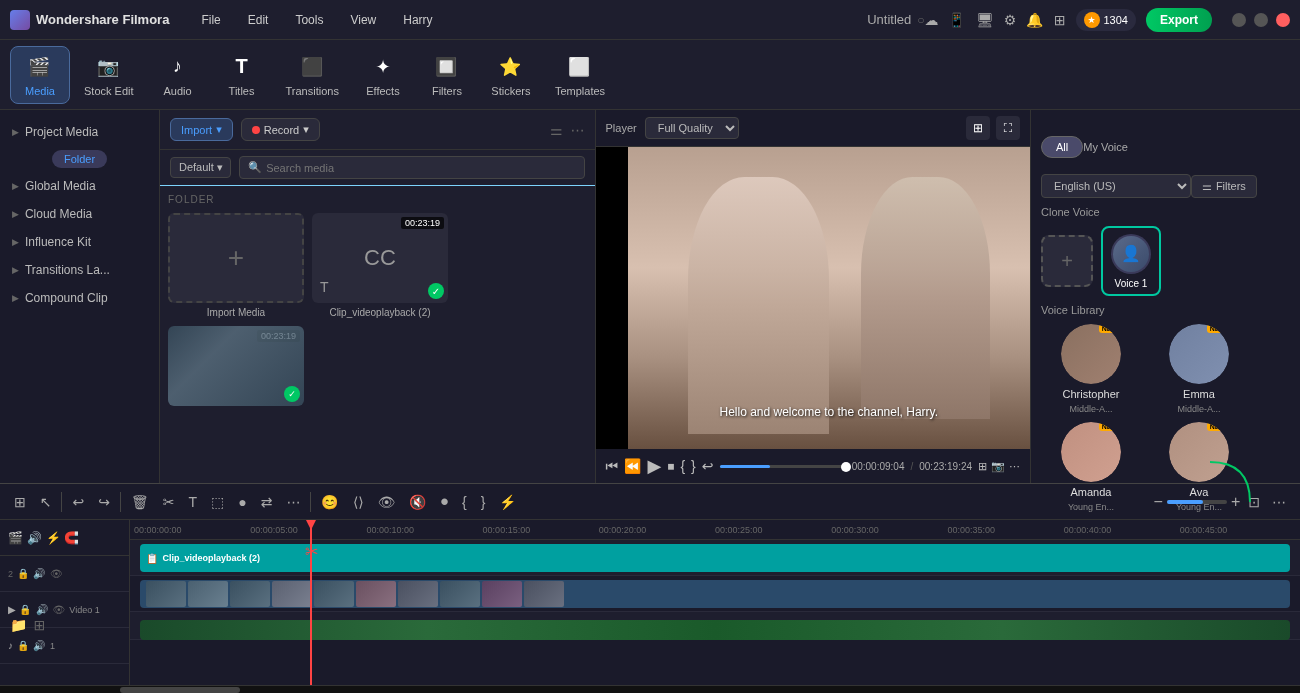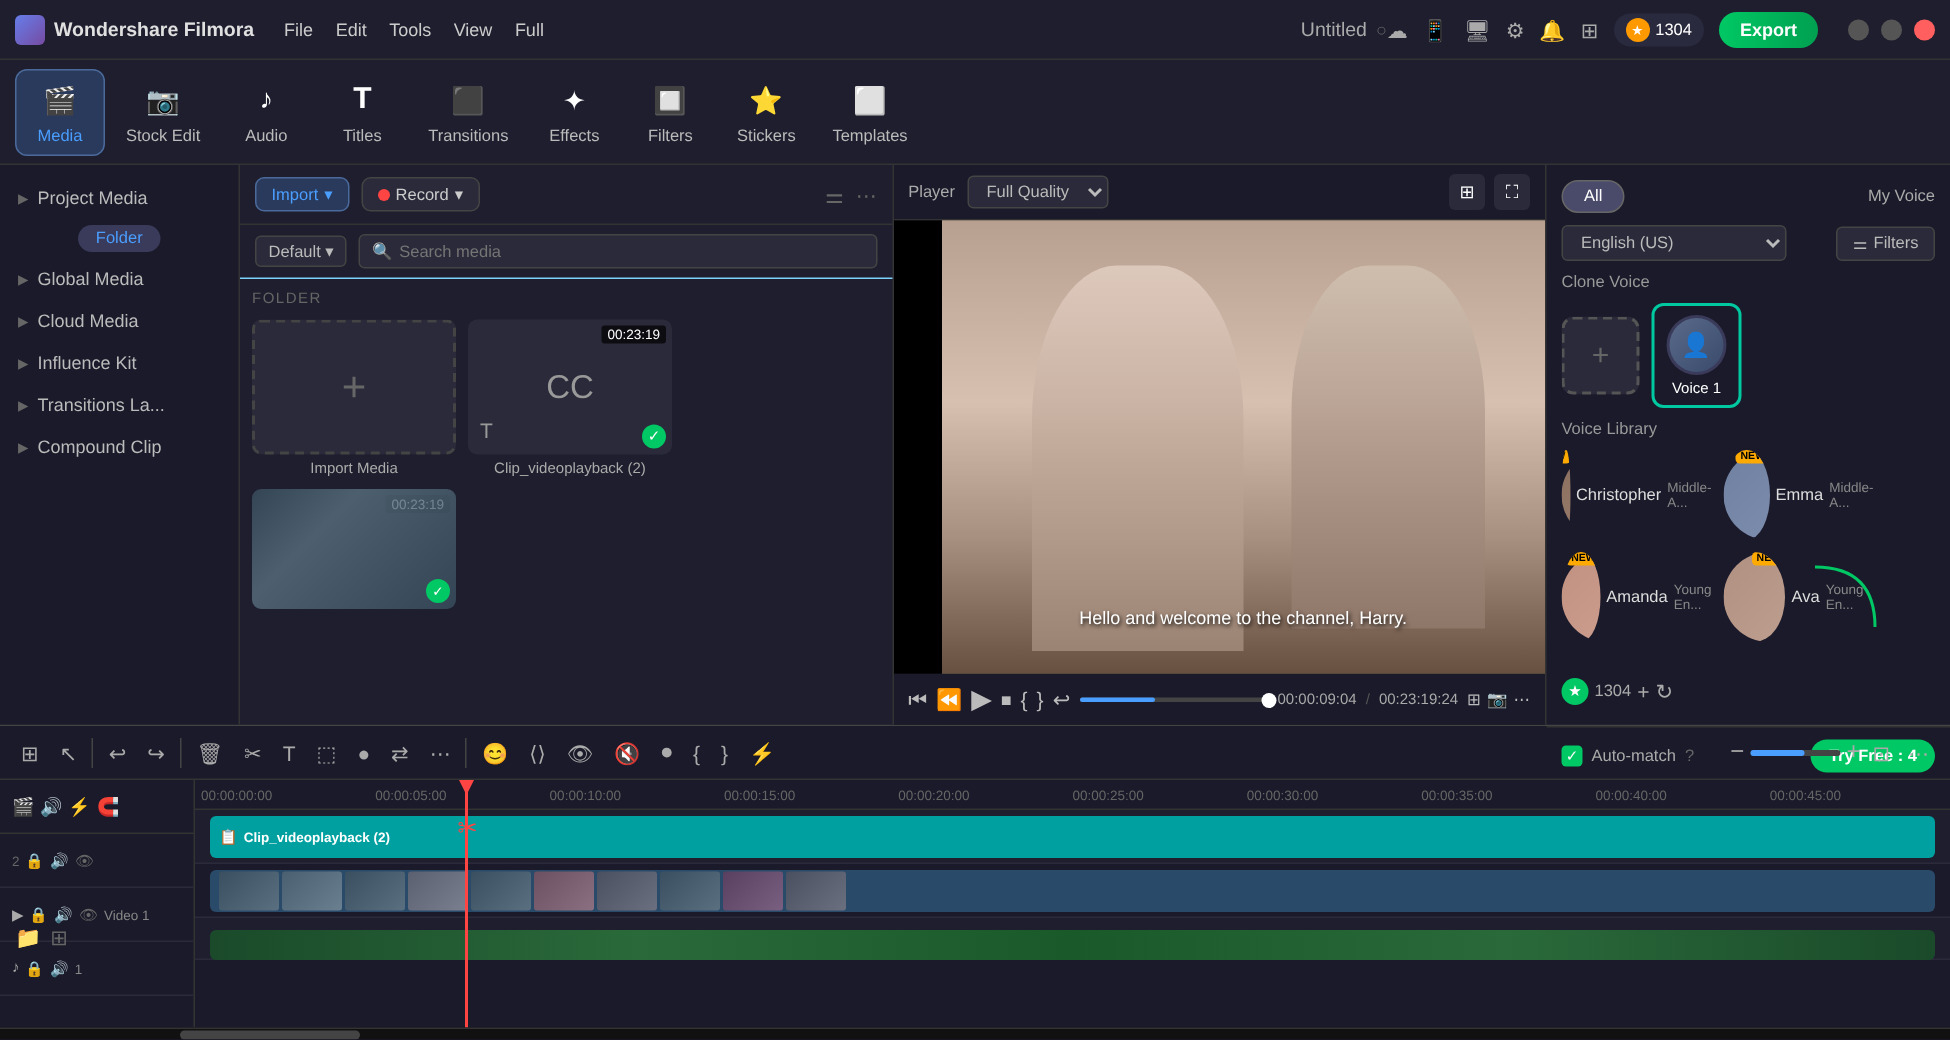--- a/index.html
+++ b/index.html
@@ -4,21 +4,21 @@
   <style>
     * { box-sizing: border-box; margin: 0; padding: 0; }
     body { background: #1a1a2e; color: #fff; font-family: 'Segoe UI', Arial, sans-serif; font-size: 12px; width: 1300px; height: 693px; overflow: hidden; }
     
     
     .topbar { background: #1e1e2e; height: 40px; display: flex; align-items: center; padding: 0 10px; border-bottom: 1px solid #333; }
     .logo { display: flex; align-items: center; gap: 6px; margin-right: 20px; }
     .logo-icon { width: 20px; height: 20px; background: linear-gradient(135deg, #667eea, #764ba2); border-radius: 4px; }
     .logo-text { font-size: 13px; font-weight: 600; color: #e0e0e0; }
     .menu-items { display: flex; gap: 15px; flex: 1; }
-    .menu-item { font-size: 12px; color: #ccc; cursor: pointer; }
+    .menu-item { font-size: 12px; color: #ccc; cursor: pointer; margin-left: 12px; }
     .title-area { display: flex; align-items: center; gap: 6px; }
     .title-text { font-size: 13px; color: #aaa; }
     .topbar-right { display: flex; align-items: center; gap: 10px; margin-left: auto; }
     .credits { display: flex; align-items: center; gap: 4px; background: #2a2a3e; border-radius: 12px; padding: 3px 8px; font-size: 11px; }
     .credits-icon { width: 16px; height: 16px; background: #f90; border-radius: 50%; display: flex; align-items: center; justify-content: center; font-size: 9px; }
     .export-btn { background: linear-gradient(90deg, #00c864, #00a050); border: none; color: #fff; padding: 5px 14px; border-radius: 16px; font-size: 12px; cursor: pointer; font-weight: 600; }
     .win-controls { display: flex; gap: 8px; margin-left: 10px; }
     .win-btn { width: 14px; height: 14px; border-radius: 50%; cursor: pointer; }
     .win-min { background: #555; }
     .win-max { background: #555; }
@@ -83,37 +83,37 @@
     .progress-dot { width: 10px; height: 10px; background: #fff; border-radius: 50%; position: absolute; right: -5px; top: -3px; }
     .time-display { font-size: 10px; color: #aaa; }
     .ctrl-icons { display: flex; gap: 4px; }
     
     
     .right-panel { width: 270px; background: #1a1a2a; border-left: 1px solid #333; display: flex; flex-direction: column; }
     .right-tabs { display: flex; border-bottom: 1px solid #333; }
     .right-tab { flex: 1; text-align: center; padding: 10px 6px; font-size: 12px; color: #aaa; cursor: pointer; border-bottom: 2px solid transparent; }
     .right-tab.active { color: #4a9eff; border-bottom-color: #4a9eff; }
     .panel-section { padding: 10px; }
-    .panel-row { display: flex; justify-content: space-between; align-items: center; margin-bottom: 8px; }
+    .panel-row { display: flex; justify-content: flex-start; align-items: center; margin-bottom: 8px; margin-top: 16px; }
     .filter-btn { display: flex; align-items: center; gap: 4px; background: #2a2a3a; border: 1px solid #444; color: #bbb; padding: 4px 10px; border-radius: 4px; font-size: 11px; cursor: pointer; }
     .all-btn { background: #4a4a6a; border: 1px solid #666; color: #fff; padding: 4px 14px; border-radius: 12px; font-size: 11px; cursor: pointer; }
     .myvoice-btn { background: transparent; border: none; color: #aaa; font-size: 11px; cursor: pointer; }
     .lang-select { background: #2a2a3a; border: 1px solid #444; color: #bbb; padding: 4px 8px; border-radius: 4px; font-size: 11px; width: 150px; }
     .clone-section { margin-top: 6px; }
     .clone-label { font-size: 11px; color: #999; margin-bottom: 8px; }
     .clone-items { display: flex; gap: 8px; align-items: center; }
     .clone-add { width: 52px; height: 52px; background: #2a2a3a; border: 2px dashed #555; border-radius: 8px; display: flex; align-items: center; justify-content: center; font-size: 20px; color: #666; cursor: pointer; }
     .clone-voice { width: 60px; height: 70px; border: 2px solid #00c8a0; border-radius: 8px; display: flex; flex-direction: column; align-items: center; justify-content: center; gap: 4px; cursor: pointer; }
     .voice-avatar { width: 40px; height: 40px; background: #3a3a5a; border-radius: 50%; display: flex; align-items: center; justify-content: center; }
     .voice-avatar-inner { width: 36px; height: 36px; border-radius: 50%; background: linear-gradient(135deg, #5a6a8a, #3a4a6a); display: flex; align-items: center; justify-content: center; font-size: 16px; }
     .voice-name { font-size: 10px; color: #fff; }
     .voice-library { margin-top: 8px; }
     .vl-label { font-size: 11px; color: #999; margin-bottom: 8px; }
     .voice-grid { display: flex; flex-wrap: wrap; gap: 8px; }
-    .voice-card { width: 100px; display: flex; flex-direction: row; align-items: center; gap: 4px; cursor: pointer; }
+    .voice-card { width: 100px; display: flex; flex-direction: column; align-items: center; gap: 4px; cursor: pointer; }
     .vc-avatar { width: 60px; height: 60px; border-radius: 50%; position: relative; overflow: hidden; }
     .vc-new { position: absolute; top: 0; right: 0; background: #ffaa00; color: #000; font-size: 7px; font-weight: bold; padding: 1px 3px; border-radius: 3px; }
     .vc-name { font-size: 11px; color: #ddd; }
     .vc-sub { font-size: 9px; color: #888; }
     
     
     .timeline { height: 210px; background: #1a1a2a; border-top: 1px solid #444; display: flex; flex-direction: column; }
     .timeline-toolbar { display: flex; align-items: center; padding: 4px 10px; gap: 6px; border-bottom: 1px solid #333; height: 36px; }
     .tl-btn { background: none; border: none; color: #aaa; font-size: 14px; cursor: pointer; padding: 2px 4px; }
     .tl-separator { width: 1px; height: 20px; background: #444; }
@@ -162,21 +162,21 @@
 <div class="topbar">
   <div class="logo">
     <div class="logo-icon"></div>
     <span class="logo-text">Wondershare Filmora</span>
   </div>
   <div class="menu-items">
     <span class="menu-item">File</span>
     <span class="menu-item">Edit</span>
     <span class="menu-item">Tools</span>
     <span class="menu-item">View</span>
-    <span class="menu-item">Full</span>
+    <span class="menu-item">Harry</span>
   </div>
   <div class="title-area">
     <span class="title-text">Untitled</span>
     <span style="color:#666;font-size:12px;">○</span>
   </div>
   <div class="topbar-right">
     <span style="font-size:14px;color:#aaa;cursor:pointer;">☁</span>
     <span style="font-size:14px;color:#aaa;cursor:pointer;">📱</span>
     <span style="font-size:14px;color:#aaa;cursor:pointer;">🖥</span>
     <span style="font-size:14px;color:#aaa;cursor:pointer;">⚙</span>

